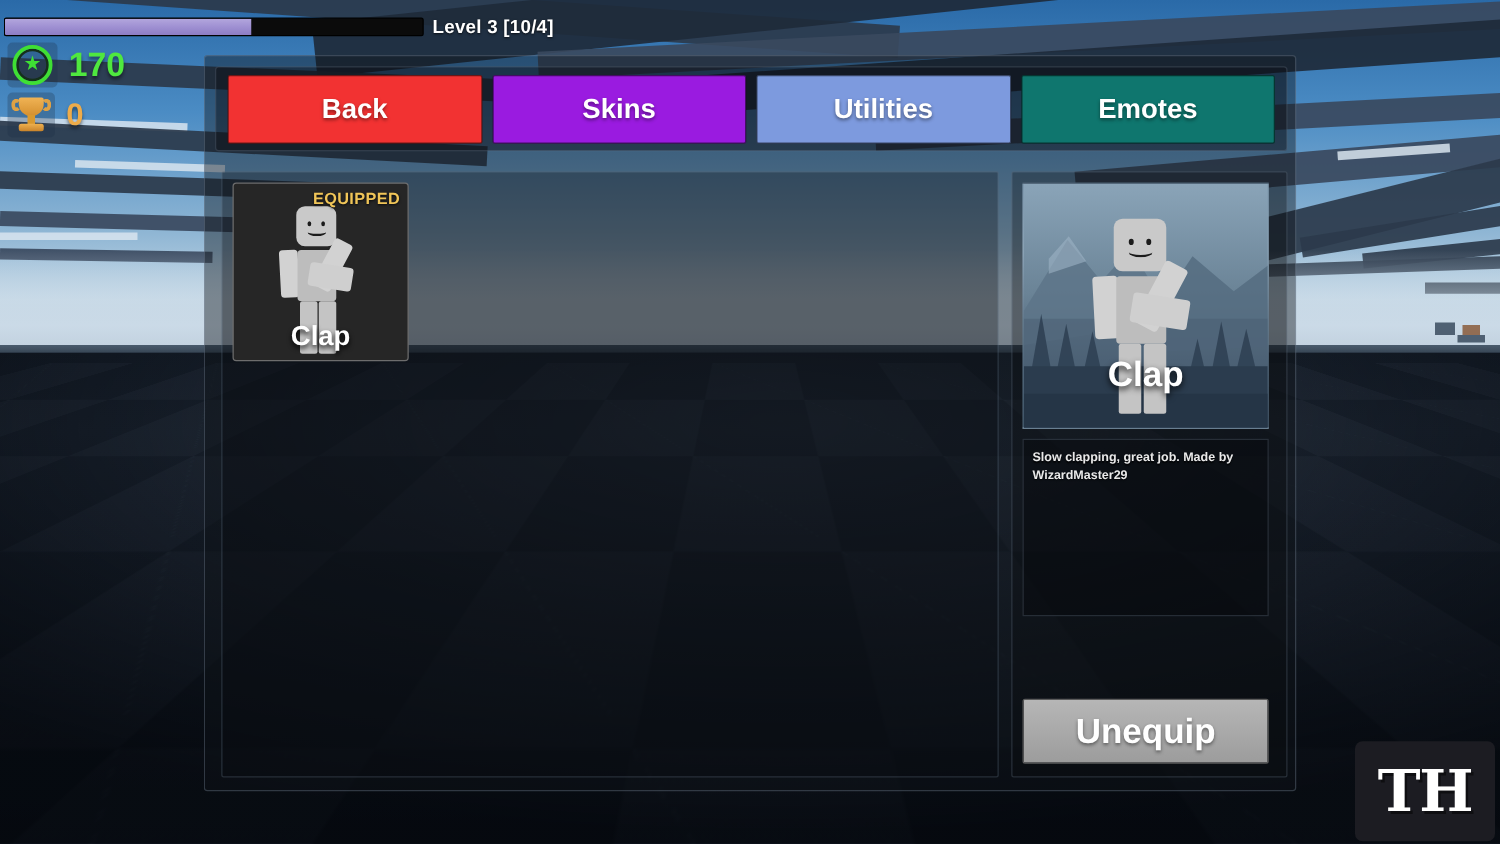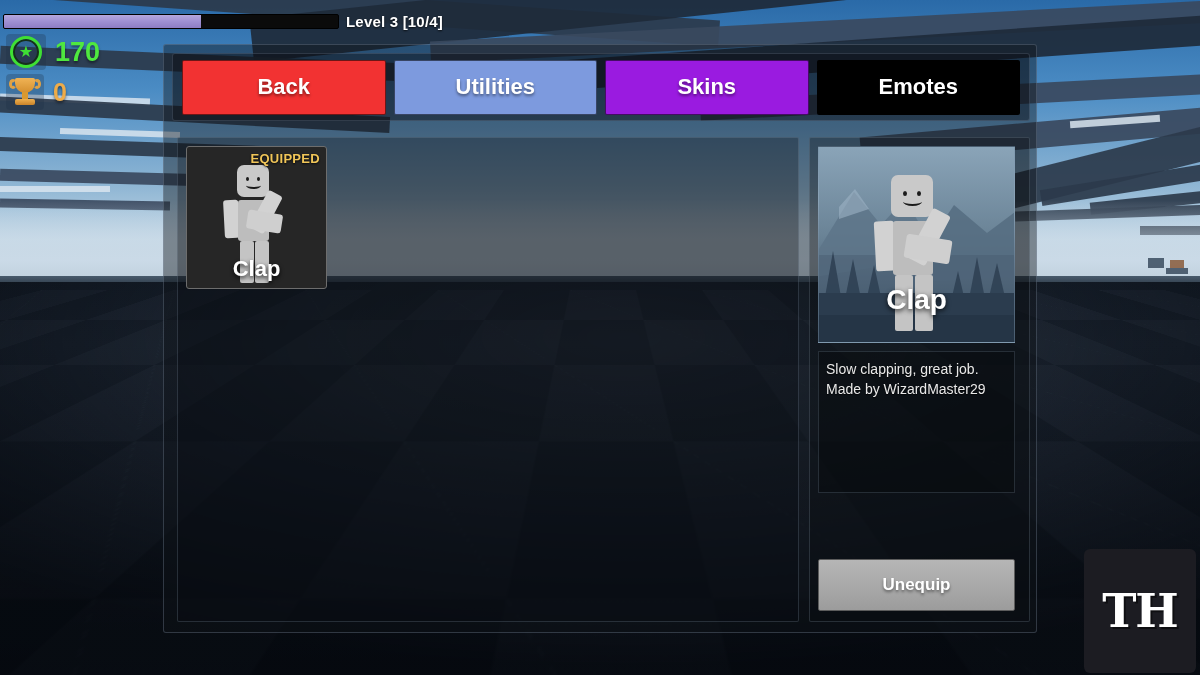--- a/index.html
+++ b/index.html
@@ -160,35 +160,35 @@
     position: absolute; left: 0; right: 0; bottom: 26px; z-index: 5;
     text-align: center; font-size: 28px; font-weight: bold; color: #ffffff;
     text-shadow: 0 2px 5px rgba(0,0,0,0.8);
   }
   .desc-box {
     margin-top: 8px; width: 197px; height: 142px;
     border: 1px solid rgba(140,160,180,0.22);
     background: rgba(6,8,12,0.45);
     padding: 8px 7px;
   }
-  .desc-text { font-size: 14px; font-weight: normal; color: #e9e9e9; line-height: 1.4;
+  .desc-text { font-size: 10px; font-weight: bold; color: #e9e9e9; line-height: 1.4;
     text-shadow: 0 1px 1px rgba(0,0,0,0.8); }
   .action-btn {
     position: absolute; left: 8px; bottom: 10px; width: 197px; height: 52px;
     background: linear-gradient(180deg, #b6b6b6 0%, #a8a8a8 55%, #9c9c9c 100%);
     border: 1px solid #5c5c5c; border-radius: 2px;
     display: flex; align-items: center; justify-content: center;
-    font-size: 17px; font-weight: bold; color: #ffffff;
+    font-size: 28px; font-weight: bold; color: #ffffff;
     text-shadow: 0 2px 3px rgba(0,0,0,0.45);
     cursor: pointer; user-select: none;
   }
 
   
   .watermark {
-    position: absolute; right: 4px; bottom: 2px; width: 112px; height: 124px;
+    position: absolute; right: 4px; bottom: 2px; width: 112px; height: 80px;
     background: #1c1c22; border-radius: 6px;
     display: flex; align-items: center; justify-content: center;
   }
   .watermark-text {
     font-family: "DejaVu Serif", serif; font-weight: bold;
     font-size: 46px; color: #ffffff; letter-spacing: -1px;
     text-shadow: 2px 2px 0 rgba(0,0,0,0.5);
   }
 </style>
 </head>
@@ -256,23 +256,23 @@
         <div class="trophy-base"></div>
       </div>
     </div>
     <div class="trophy-value">0</div>
   </div>
 
   <div class="menu-panel">
 
     <div class="tabs-bar" id="tabs-bar">
         <div class="tab-btn" style="background: rgb(242, 50, 50);">Back</div>
+        <div class="tab-btn" style="background: rgb(154, 27, 224);">Skins</div>
         <div class="tab-btn" style="background: rgb(125, 154, 222);">Utilities</div>
-        <div class="tab-btn" style="background: rgb(154, 27, 224);">Skins</div>
-        <div class="tab-btn" style="background: #000000;">Emotes</div>
+        <div class="tab-btn" style="background: #0f766e;">Emotes</div>
       </div>
 
     <div class="content-area">
       <div class="item-grid" id="item-grid">
           <div class="item-card">
             <div class="equipped-tag">EQUIPPED</div>
             <div class="avatar" style="left: 34px; top: 18px; width: 78px; height: 118px;">
               <div class="av-head" style="left:16px; top:0; width:32px; height:32px;">
                 <div class="av-face-eye" style="left:9px; top:12px; width:3px; height:4px;"></div>
                 <div class="av-face-eye" style="left:20px; top:12px; width:3px; height:4px;"></div>

